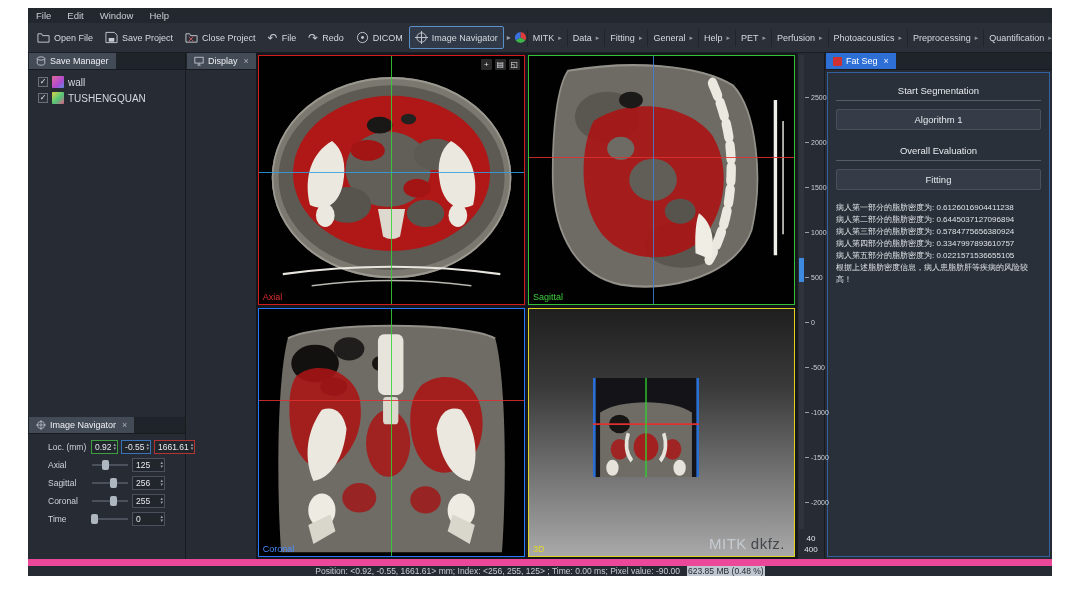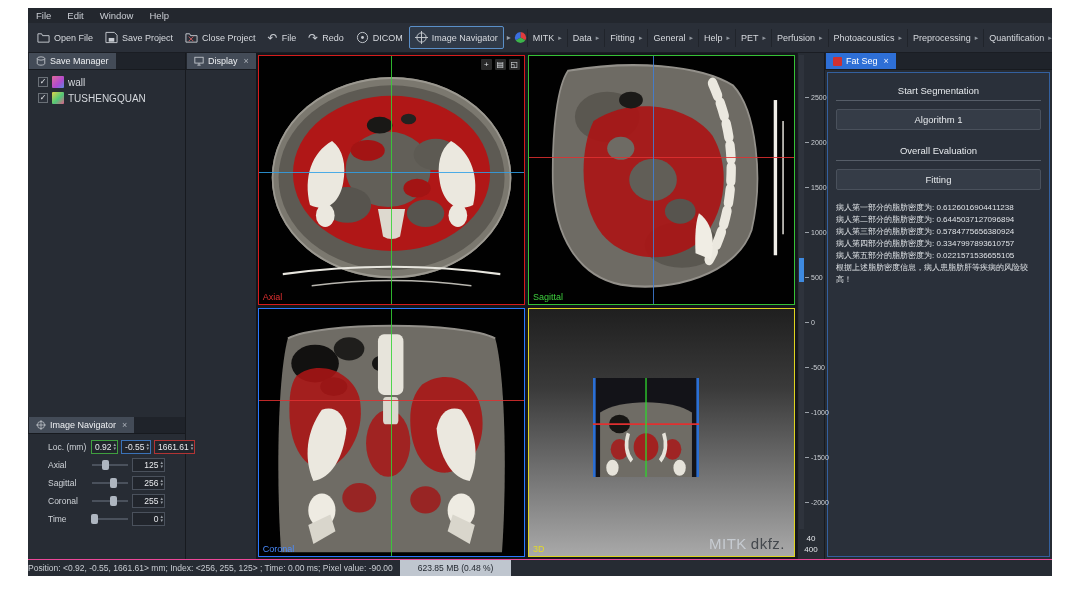--- a/index.html
+++ b/index.html
@@ -52,21 +52,21 @@
   .thumb.wall{background:linear-gradient(135deg,#e06a9a 0%,#b04ad0 60%,#5a8ae0 100%)}
   .thumb.tush{background:linear-gradient(135deg,#e0d24a 0%,#50c878 55%,#e05a8a 100%)}
 
   
   .nav-body{height:125px;flex:0 0 auto;background:#272c34;padding:5px 20px;display:flex;
     flex-direction:column;gap:3px;font-size:8.5px}
   .nav-row{display:flex;align-items:center;gap:3px;height:15px}
   .nav-label{width:40px;color:#cfd3d8;flex:0 0 auto;white-space:nowrap}
   .spin{display:flex;align-items:center;background:#21252c;border:1px solid #4a515c;height:14px;
     padding:0 1px 0 3px;color:#e8eaed}
-  .spin .val{flex:1;text-align:right}
+  .spin .val{flex:1;}
   .spin .arrows{display:flex;flex-direction:column;margin-left:2px;color:#9aa0a8}
   .spin .arrows i{font-style:normal;font-size:5px;line-height:3.5px}
   .spin .arrows i.up::before{content:"▴"}
   .spin .arrows i.dn::before{content:"▾"}
   .spin.loc-x{border-color:#3f9e3f;width:31px}
   .spin.loc-y{border-color:#3a72b8;width:31px}
   .spin.loc-z{border-color:#b23434;width:43px}
   .spin.slider-val{width:33px;flex:0 0 auto}
   .slider{flex:1;position:relative;height:12px}
   .slider .groove{position:absolute;left:1px;right:1px;top:5px;height:2px;background:#4a515c}
@@ -106,23 +106,23 @@
     overflow:hidden;display:flex;flex-direction:column}
   .sec-title{text-align:center;color:#e6e9ec;font-size:9.5px;padding-bottom:4px;
     border-bottom:1px solid #565d68;margin:6px 2px 5px}
   .panel-btn{display:block;width:calc(100% - 4px);margin:3px 2px;padding:4px 0;text-align:center;
     background:#353c47;border:1px solid #4a515c;border-radius:2px;color:#e6e9ec;font-size:9.5px}
   .results{margin:9px 2px 0;font-size:8px;line-height:1.5;color:#dfe2e6}
   .results .rline{white-space:nowrap;overflow:hidden}
   .results .rline.wrap{white-space:normal}
 
   
-  .statusbar{height:17px;flex:0 0 auto;background:#262b33;border-top:1px solid #ec4899;
-    display:flex;align-items:center;justify-content:flex-start;gap:7px;font-size:8.5px;color:#c9cdd3}
-  .mem-box{background:#bfc6cf;color:#232830;padding:0 18px;height:100%;display:flex;align-items:center}
+  .statusbar{height:17px;flex:0 0 auto;background:#262b33;border-top:7px solid #ec4899;
+    display:flex;align-items:center;justify-content:center;gap:7px;font-size:8.5px;color:#c9cdd3}
+  .mem-box{background:#bfc6cf;color:#232830;padding:0 1px;height:100%;display:flex;align-items:center}
 </style>
 </head>
 <body>
 
 <div class="app">
 
   <div class="menubar">
     <span>File</span>
     <span>Edit</span>
     <span>Window</span>

